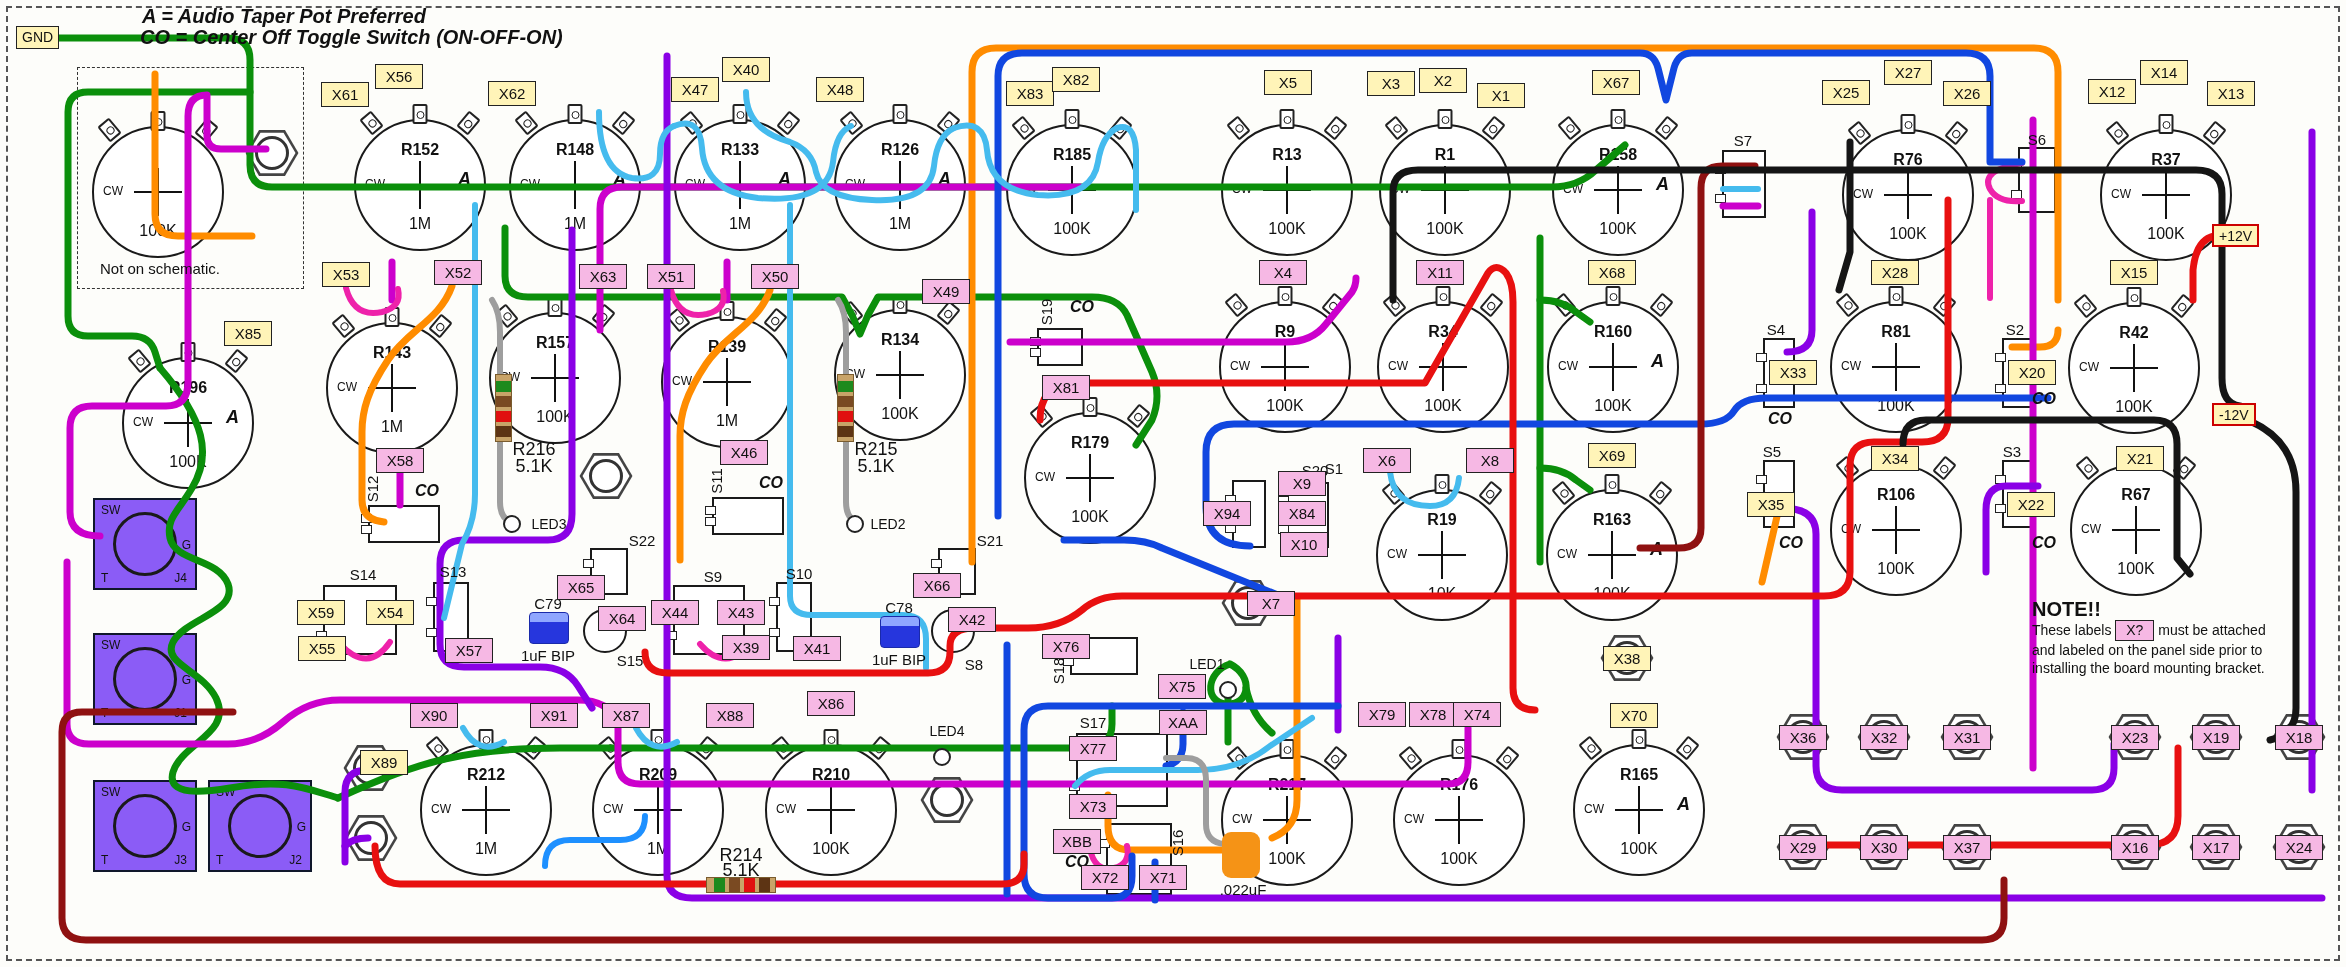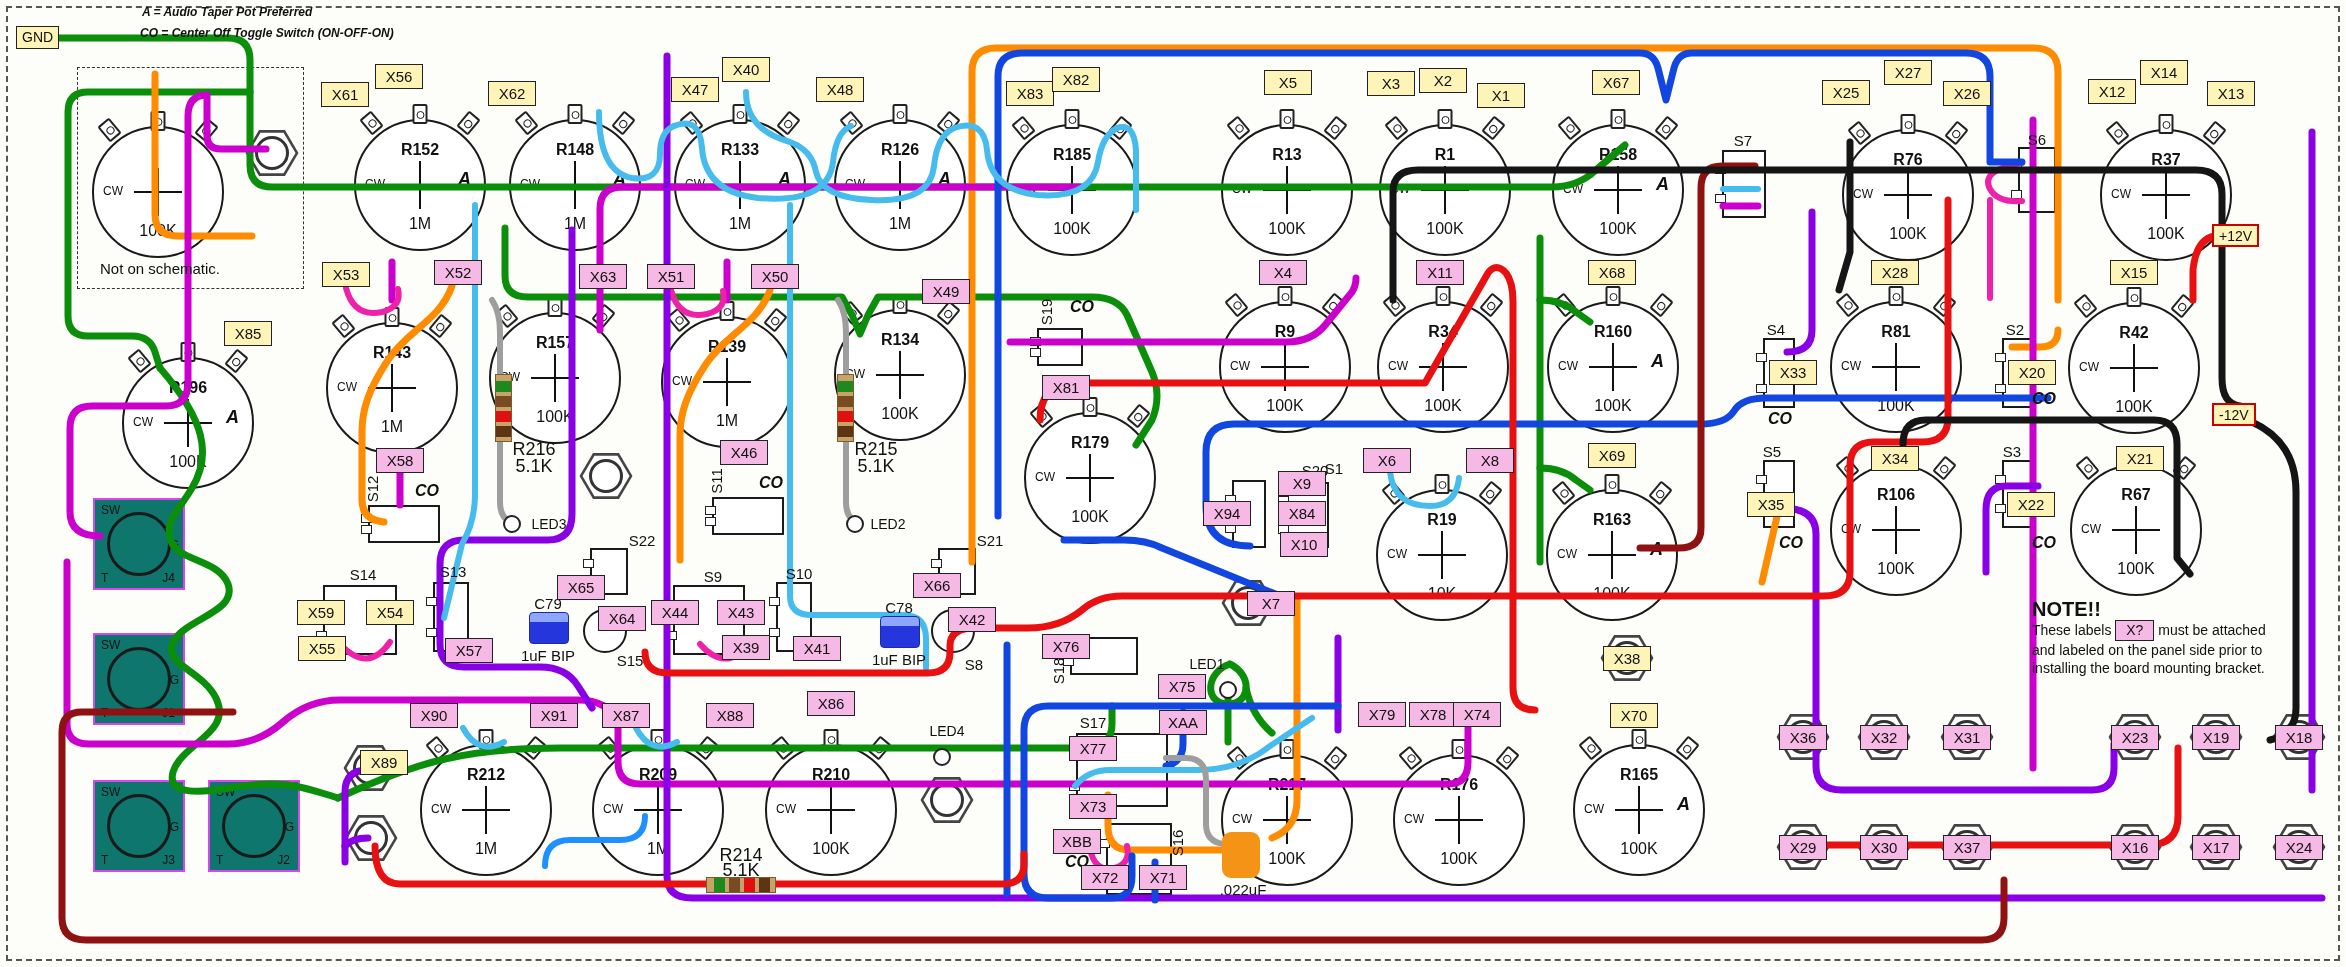--- a/index.html
+++ b/index.html
@@ -18,21 +18,21 @@
 .lug::after{content:"";position:absolute;left:50%;top:58%;width:6px;height:6px;border:1.5px solid #222;border-radius:50%;transform:translate(-50%,-50%)}
 .lc{left:50%;top:-17px;transform:translateX(-50%)}
 .ll{left:8px;top:-8px;transform:rotate(-40deg)}
 .lr{right:8px;top:-8px;transform:rotate(40deg)}
 
 .sw{position:absolute;border:2px solid #1a1a1a;background:#fff;box-sizing:border-box}
 .sw::before,.sw::after{content:"";position:absolute;left:-9px;width:9px;height:7px;border:1.5px solid #222;background:#fff}
 .sw::before{top:20%}.sw::after{bottom:20%}
 .swc{position:absolute;width:44px;height:44px;border:2px solid #1a1a1a;background:#fff;border-radius:50%;box-sizing:border-box}
 
-.jack{position:absolute;width:92px;height:92px;border:2px solid #d946ef;background:#0f766e;box-sizing:border-box}
+.jack{position:absolute;width:104px;height:92px;border:2px solid #0f172a;background:#8b5cf6;box-sizing:border-box}
 .jack::before{content:"";position:absolute;left:50%;top:50%;width:58px;height:58px;border:3px solid #1a1a1a;border-radius:50%;transform:translate(-50%,-50%)}
 .jack span{position:absolute;font-size:12px}
 .jk-sw{left:6px;top:3px}.jk-g{right:4px;top:38px}.jk-t{left:6px;bottom:3px}.jk-n{right:8px;bottom:3px;font-size:15px}
 
 .hex{position:absolute;width:54px;height:48px;background:#444;clip-path:polygon(26% 2%,74% 2%,99% 50%,74% 98%,26% 98%,1% 50%)}
 .hex i{position:absolute;inset:3px;background:#fff;clip-path:polygon(26% 2%,74% 2%,99% 50%,74% 98%,26% 98%,1% 50%)}
 .hex::after{content:"";position:absolute;left:50%;top:50%;width:28px;height:28px;border:3px solid #333;border-radius:50%;transform:translate(-50%,-50%)}
 
 .xl{position:absolute;min-width:48px;height:25px;line-height:23px;text-align:center;border:1.5px solid #222;font-size:15px;padding:0 3px;box-sizing:border-box;white-space:nowrap;z-index:5}
 .xl.y{background:#FFF4B8}
@@ -46,21 +46,21 @@
 .cap{position:absolute;border-radius:4px}
 .capb{background:linear-gradient(#8fa6ff 0 30%,#2636dd 30% 100%);border:1px solid #1a2aaa}
 .capo{background:#F59316;border-radius:9px}
 .capt{font-size:15px}
 .res{position:absolute;background:#C8A368;border:1.5px solid #7a5c2e;box-sizing:border-box;overflow:hidden}
 .resv i{position:absolute;left:0;right:0;height:11px}
 .resh i{position:absolute;top:0;bottom:0;width:11px}
 .rest{font-size:18px}
 .badge{position:absolute;height:23px;line-height:21px;border:1.5px solid #222;background:#FFF4B8;text-align:center;font-size:14px;padding:0 5px;box-sizing:border-box;z-index:5}
 .pwr{border:2px solid #CC0000}
-.legend{position:absolute;font-size:12px;font-weight:bold;font-style:italic;white-space:nowrap}
+.legend{position:absolute;font-size:20px;font-weight:bold;font-style:italic;white-space:nowrap}
 .title{position:absolute;font-size:26px;font-weight:bold;font-style:italic;color:#2A3C6E;line-height:31px;white-space:nowrap}
 .note{position:absolute;width:320px;font-size:14px;line-height:18px}
 .note .nh{font-size:20px;font-weight:bold;margin-bottom:2px}
 .notetag{display:inline-block;background:#F6B8E4;border:1.5px solid #222;padding:0 10px;font-size:14px;line-height:19px}
 .dashbox{position:absolute;border:1.5px dashed #333}
 svg.wires{position:absolute;left:0;top:0;pointer-events:none;z-index:3}
 svg.wires path{fill:none;stroke-linecap:round;stroke-linejoin:round}
 .wg{stroke:#0B8F0B;stroke-width:7}.wo{stroke:#FF8C00;stroke-width:7}
 .wm{stroke:#CC00CC;stroke-width:7}.wp{stroke:#EE22AA;stroke-width:6}
 .wv{stroke:#8A00E6;stroke-width:7}.wb{stroke:#1147E0;stroke-width:7}

